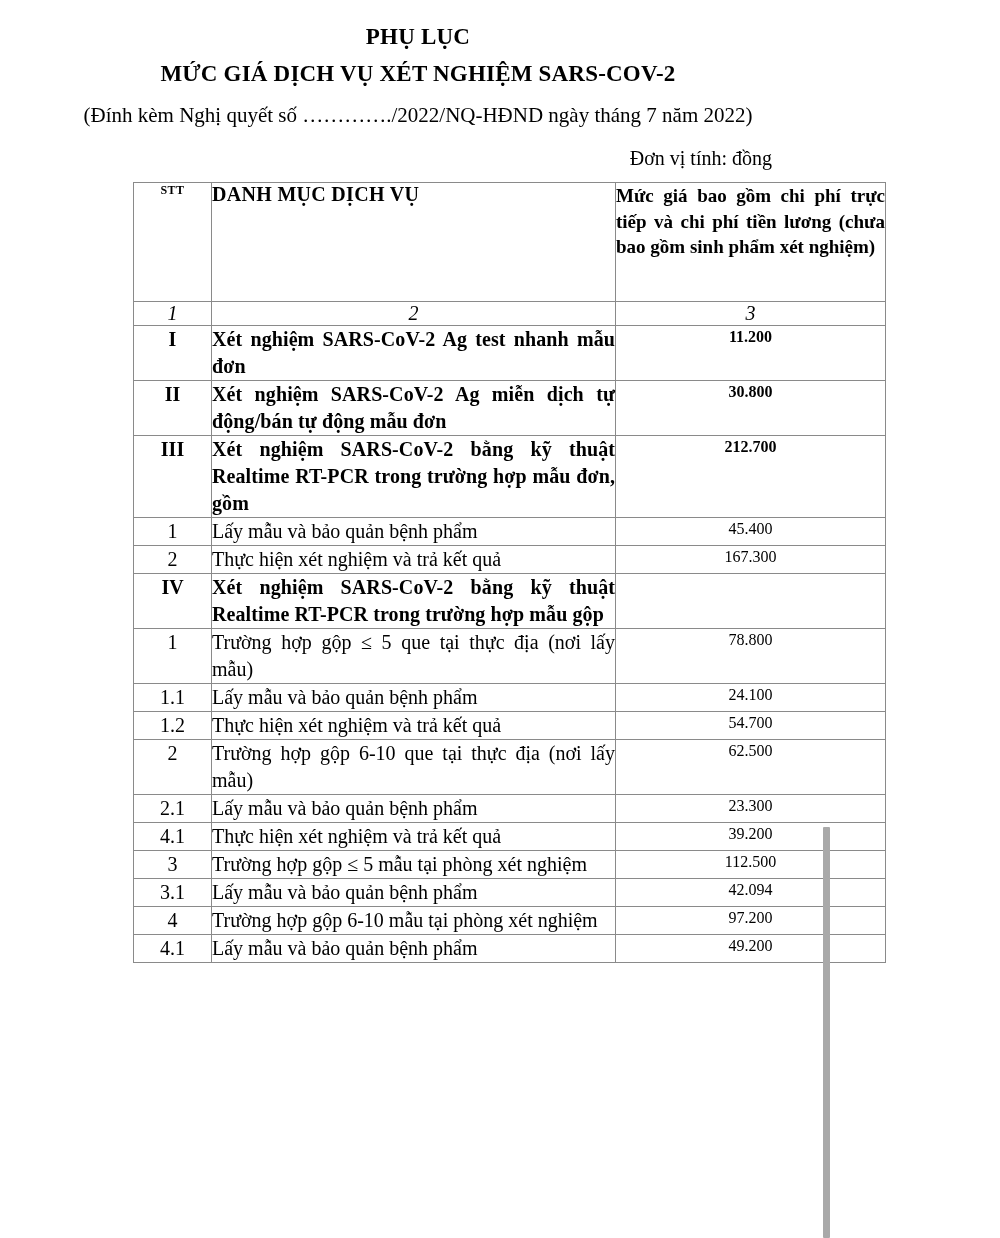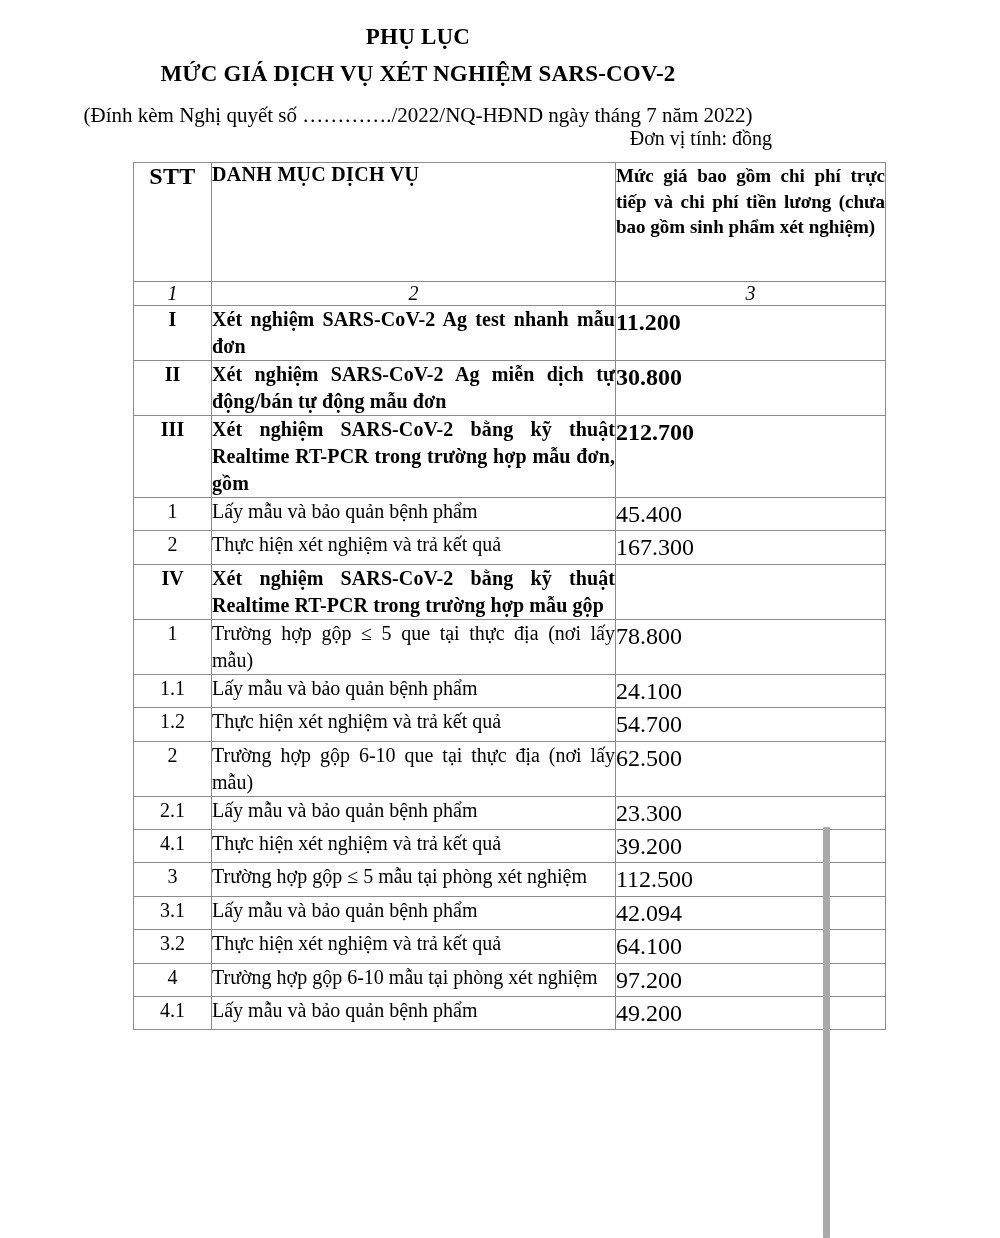--- a/index.html
+++ b/index.html
@@ -44,21 +44,21 @@
   }
   .doc-subtitle {
     text-align: center;
     font-size: 21px;
     line-height: 1.15;
     margin-top: 15px;
   }
   .unit-line {
     text-align: right;
     font-size: 20px;
-    margin-top: 0;
+    margin-top: 20px;
     padding-right: 64px;
   }
 
   
   .table-wrap {
     margin-top: 12px;
     padding-left: 133px;
     padding-right: 115px;
   }
   table.price-table {
@@ -73,21 +73,21 @@
     padding: 0;
   }
   col.c-stt  { width: 78px; }
   col.c-name { width: 404px; }
   col.c-val  { width: 270px; }
 
   
   .th-stt {
     text-align: center;
     font-weight: bold;
-    font-size: 24px;
+    font-size: 12px;
     padding: 13px 4px 10px 4px;
     letter-spacing: 0.4px;
   }
   .th-name {
     font-weight: bold;
     font-size: 20px;
     padding: 13px 8px 10px 12px;
     letter-spacing: 0.3px;
   }
   .th-val {
@@ -119,23 +119,23 @@
   }
   .cell-name {
     font-size: 20px;
     padding: 10px 10px 10px 12px;
     line-height: 1.35;
     text-align: justify;
     text-align-last: left;
     hyphens: none;
   }
   .cell-val {
-    font-size: 24px;
+    font-size: 16px;
     padding: 10px 10px 10px 6px;
-    text-align: left;
+    text-align: center;
     line-height: 1.35;
   }
   tr.bold .cell-stt,
   tr.bold .cell-name,
   tr.bold .cell-val {
     font-weight: bold;
   }
   tr.bold .cell-name { letter-spacing: 0.1px; }
 
   
@@ -251,25 +251,20 @@
             <td class="cell-stt">3</td>
             <td class="cell-name">Trường hợp gộp ≤ 5 mẫu tại phòng xét nghiệm</td>
             <td class="cell-val">112.500</td>
           </tr>
           <tr>
             <td class="cell-stt">3.1</td>
             <td class="cell-name">Lấy mẫu và bảo quản bệnh phẩm</td>
             <td class="cell-val">42.094</td>
           </tr>
           <tr>
-            <td class="cell-stt">3.2</td>
-            <td class="cell-name">Thực hiện xét nghiệm và trả kết quả</td>
-            <td class="cell-val">64.100</td>
-          </tr>
-          <tr>
             <td class="cell-stt">4</td>
             <td class="cell-name">Trường hợp gộp 6-10 mẫu tại phòng xét nghiệm</td>
             <td class="cell-val">97.200</td>
           </tr>
           <tr>
             <td class="cell-stt">4.1</td>
             <td class="cell-name">Lấy mẫu và bảo quản bệnh phẩm</td>
             <td class="cell-val">49.200</td>
           </tr>
         </tbody>

